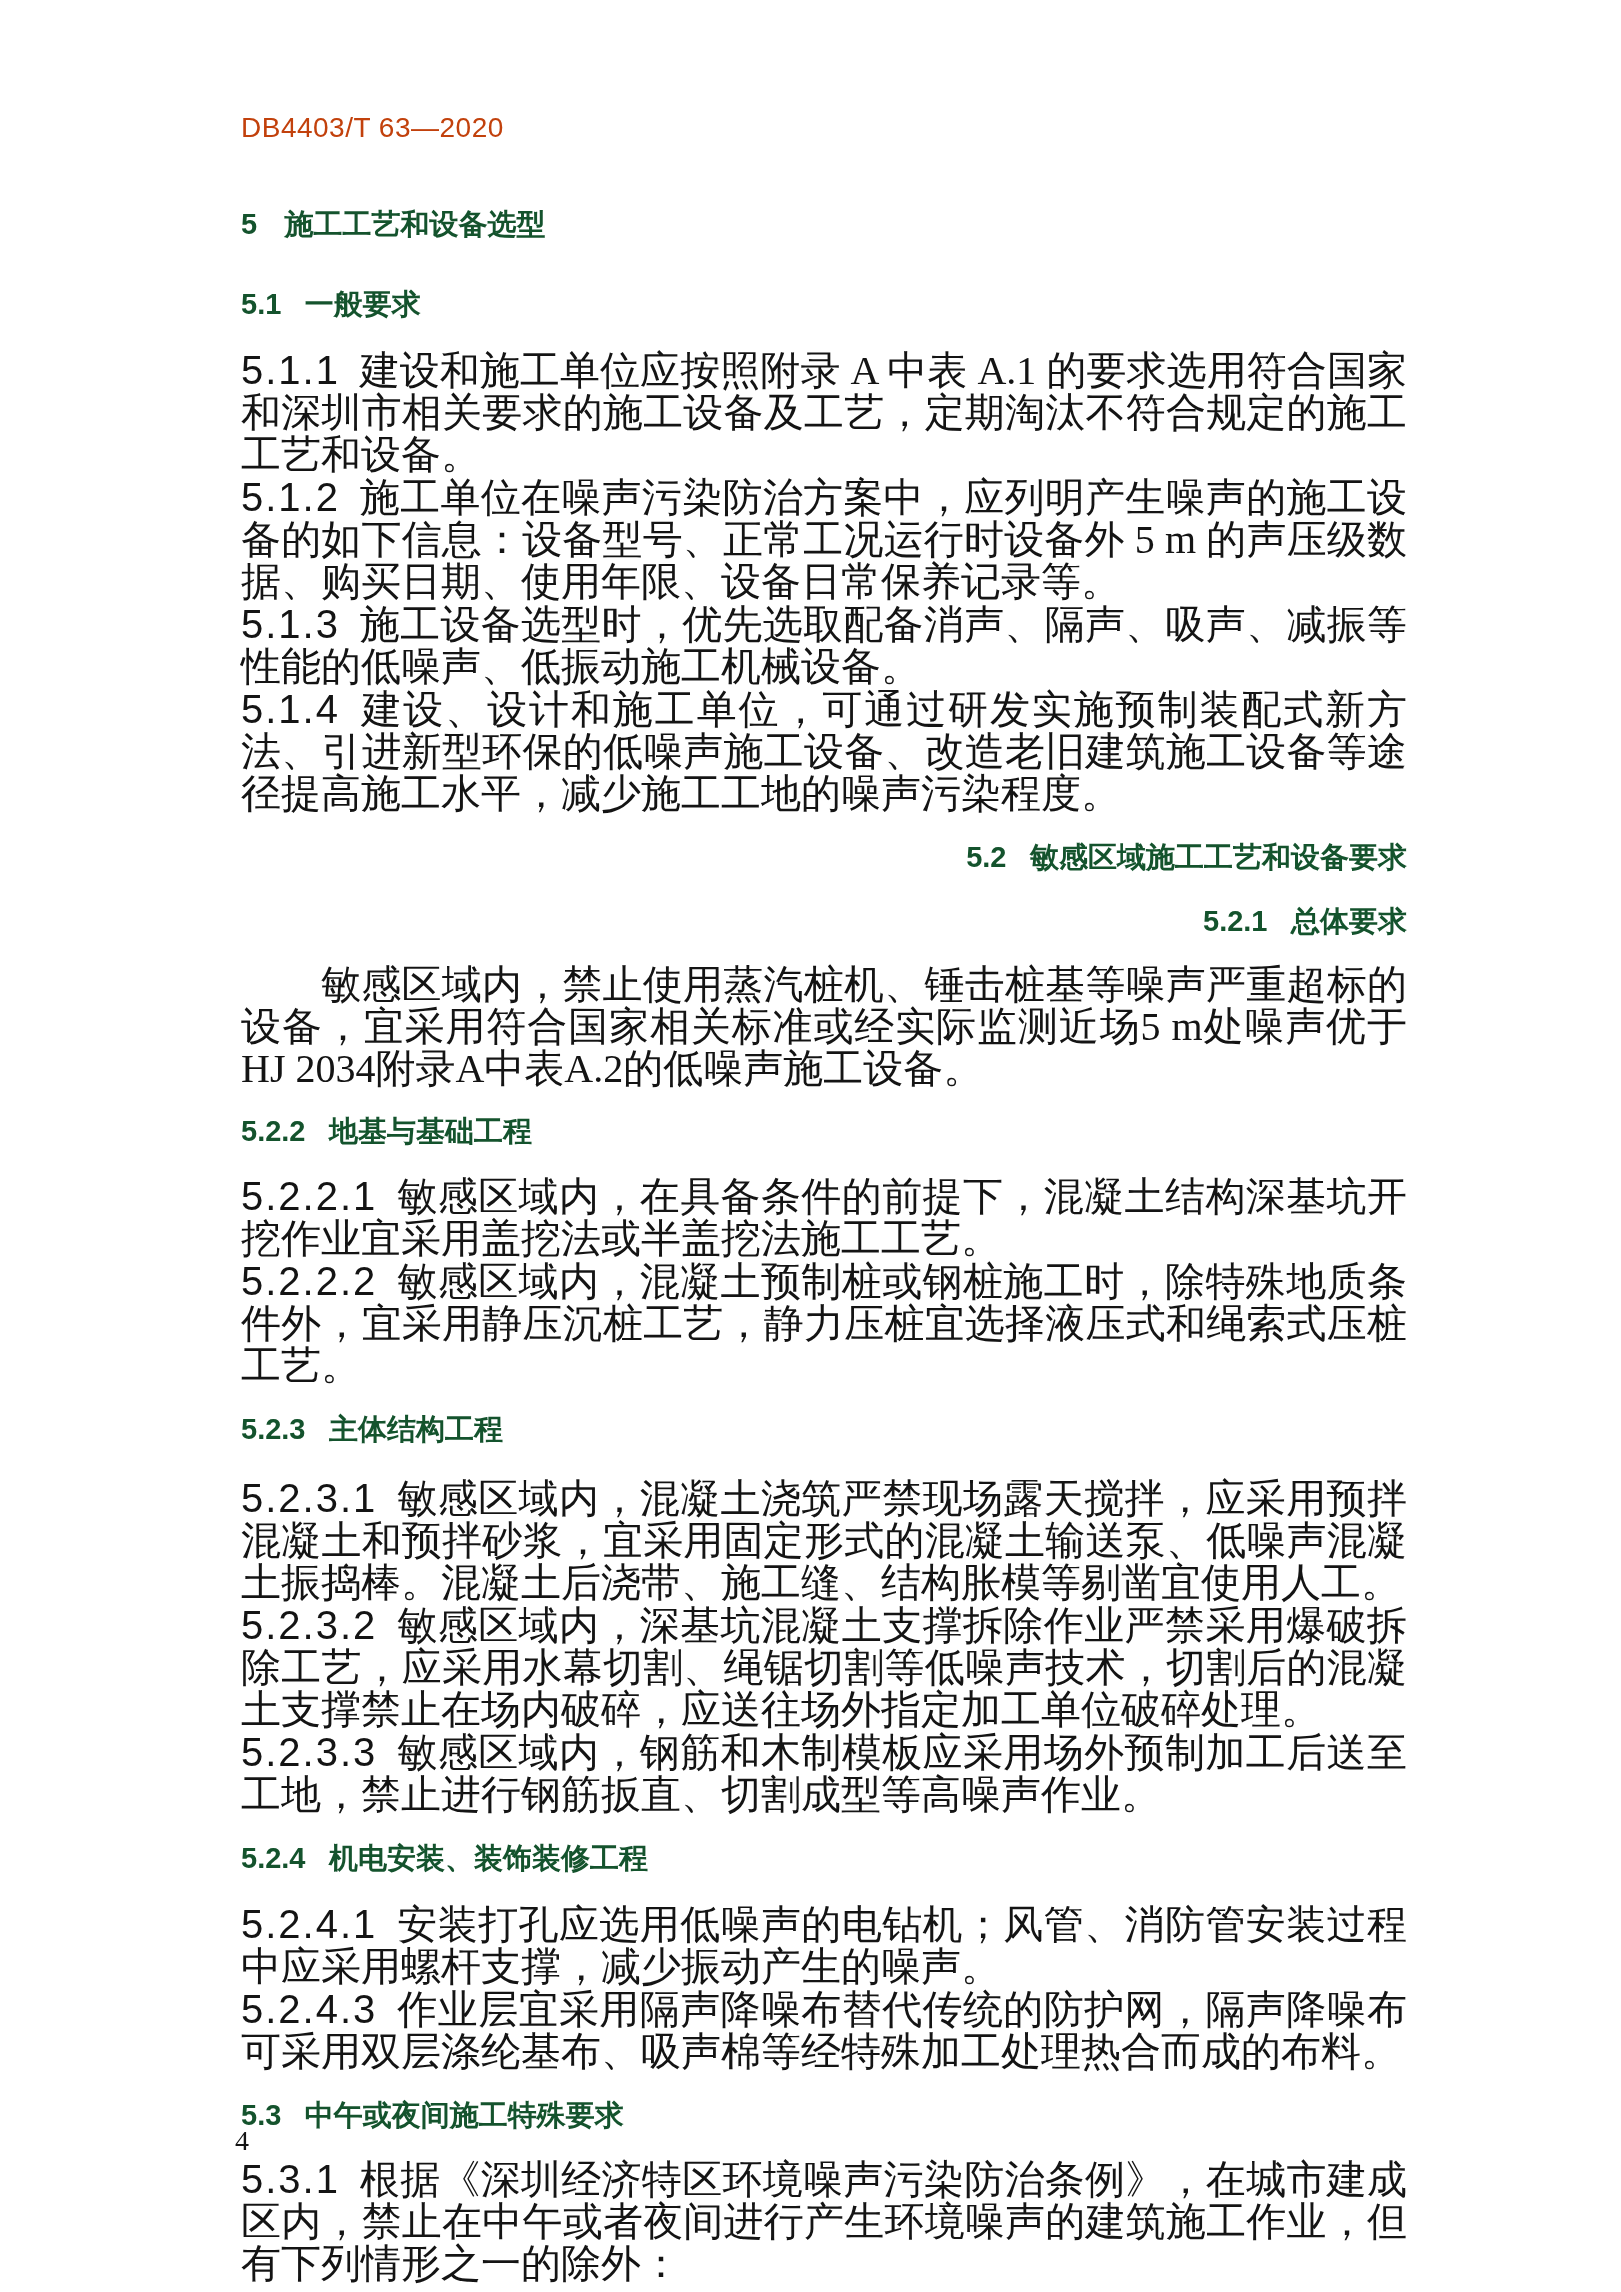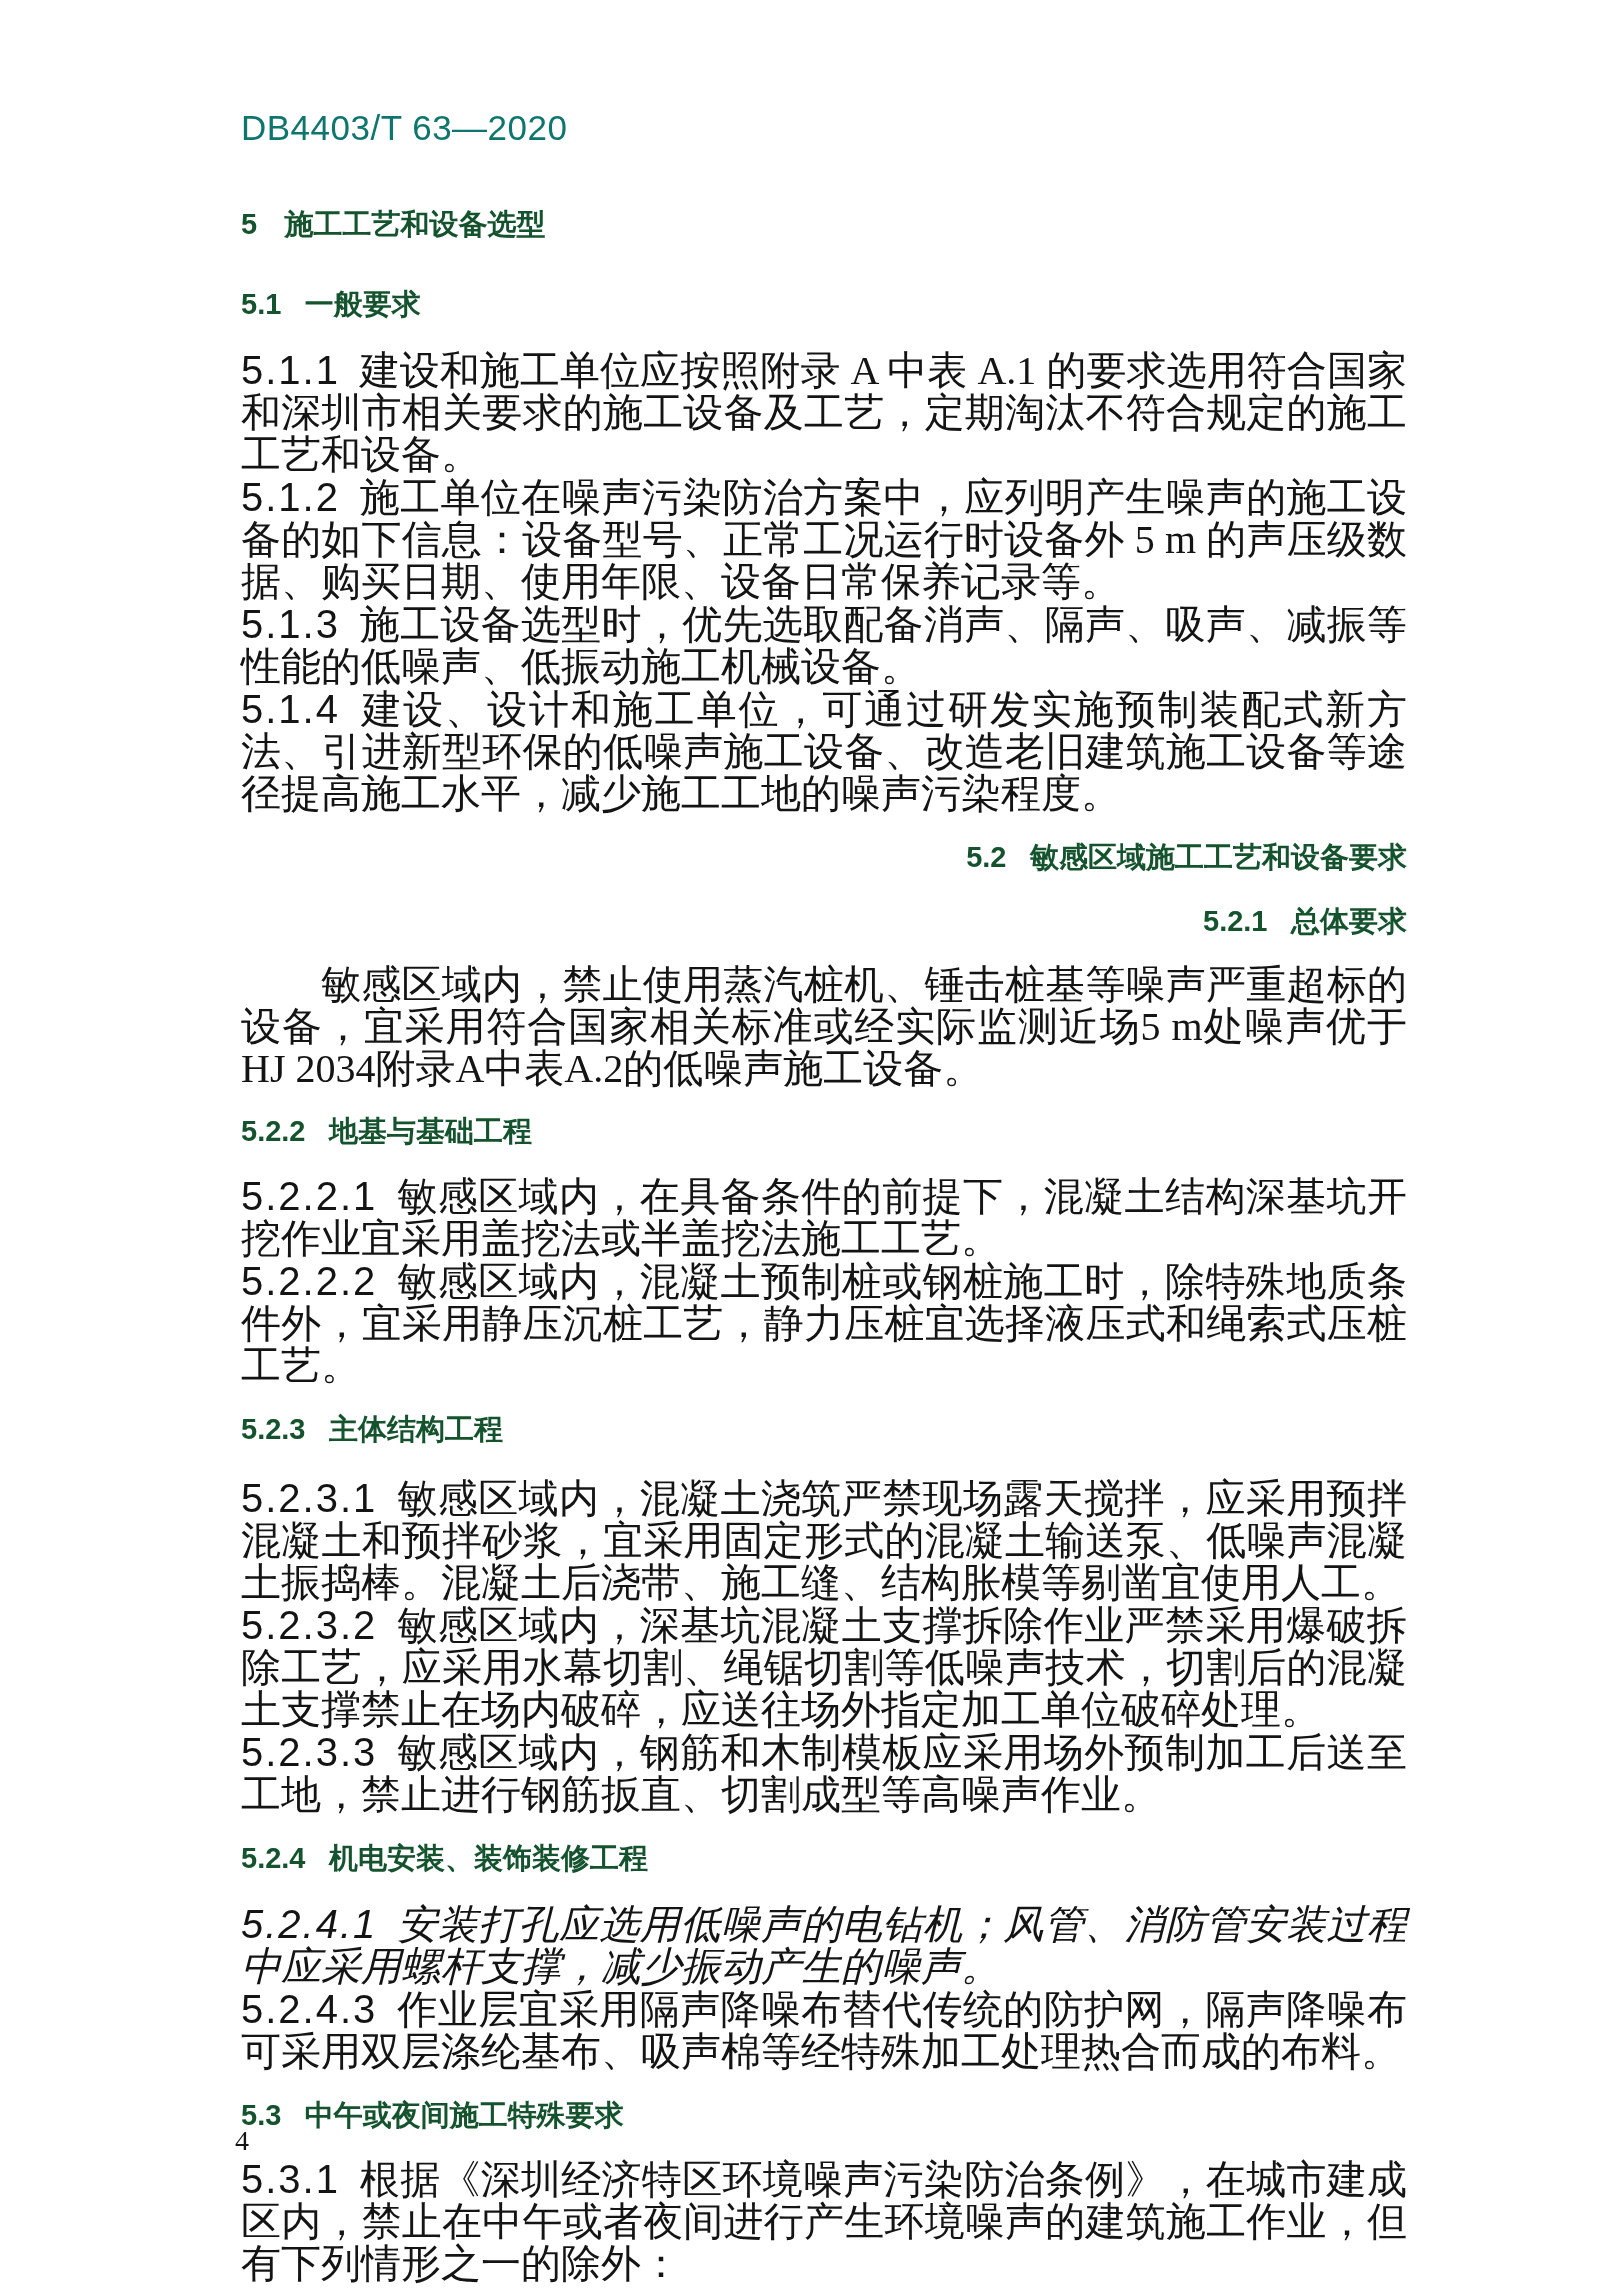--- a/index.html
+++ b/index.html
@@ -10,24 +10,24 @@
     background:#ffffff;
     color:#141414;
     font-family:"Liberation Serif","DejaVu Serif",serif;
     overflow:hidden;
   }
   .header-code{
     position:absolute;
     left:241px;
     top:110px;
     font-family:"Liberation Sans","DejaVu Sans",sans-serif;
-    font-size:35px;
+    font-size:28px;
     line-height:35px;
     letter-spacing:0.5px;
-    color:#0f766e;
+    color:#c2410c;
     white-space:nowrap;
   }
   .content{
     position:absolute;
     left:241px;
     top:204px;
     width:1166px;
   }
   .content h1,.content h2,.content h3{
     margin:0;
@@ -52,21 +52,21 @@
     margin-right:19.6px;
     white-space:nowrap;
   }
   p.indent2{text-indent:2em;}
   
   .mt-h2-first{margin-top:39px !important;}
   .mt-24{margin-top:23.5px !important;}
   .mt-23{margin-top:22.5px !important;text-align:right;}
   .mt-22{margin-top:21.6px !important;}
   .mt-21{margin-top:20.6px !important;}
-  .mt-25{margin-top:24.5px !important;font-style:italic;}
+  .mt-25{margin-top:24.5px !important;}
   .mt-28{margin-top:27.4px !important;}
   .page-number{
     position:absolute;
     left:235px;
     top:2125px;
     font-size:28px;
     font-family:"Liberation Serif","DejaVu Serif",serif;
     color:#141414;
   }
 </style>

